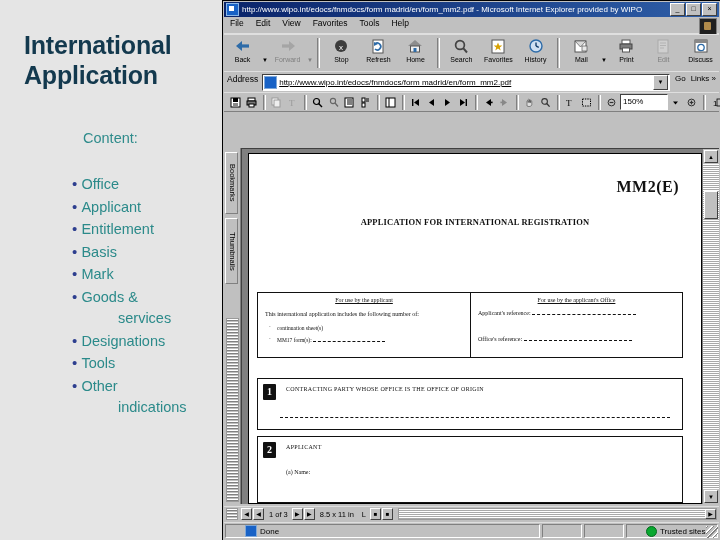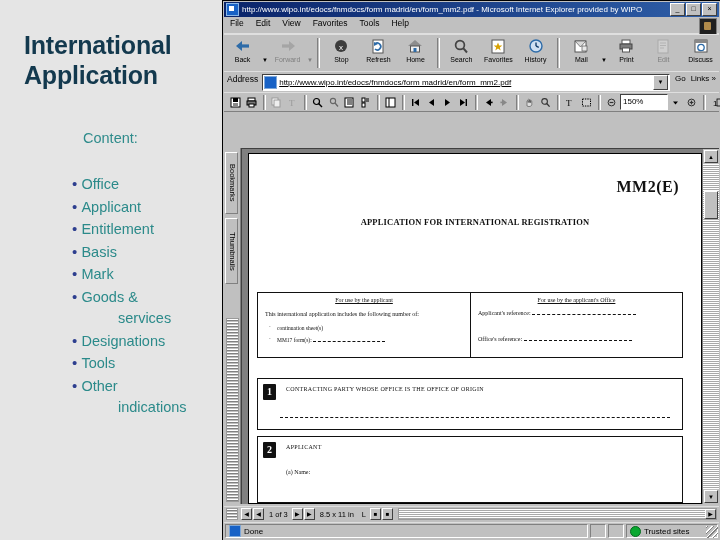--- a/index.html
+++ b/index.html
@@ -294,21 +294,21 @@
     font-size:6px; text-align:center; line-height:9px; box-sizing:border-box;
   }
 
   
   .iestatus {
     position:absolute; left:1px; right:1px; bottom:1px; height:17px;
     background:#c0c0c0; display:flex; align-items:center;
     border-top:1px solid #dfdfdf; box-sizing:border-box;
   }
   .st-pane {
-    height:14px; margin:1px; display:flex; align-items:center; padding:0 3px;
+    height:14px; margin:1px; display:flex; align-items:center; padding:0 19px;
     border-top:1px solid #808080; border-left:1px solid #808080;
     border-right:1px solid #fff; border-bottom:1px solid #fff;
     box-sizing:border-box; font-size:8px; color:#000; white-space:nowrap;
   }
   .st-main { flex:1 1 auto; }
   .st-small { width:16px; }
   .st-zone { width:92px; }
   .st-ie-icon { width:10px;height:10px;background:#1862c6;border:1px solid #7fa8d8;margin-right:3px;flex:0 0 auto;}
   .st-zone-icon {
     width:9px;height:9px;margin-right:3px;flex:0 0 auto;

